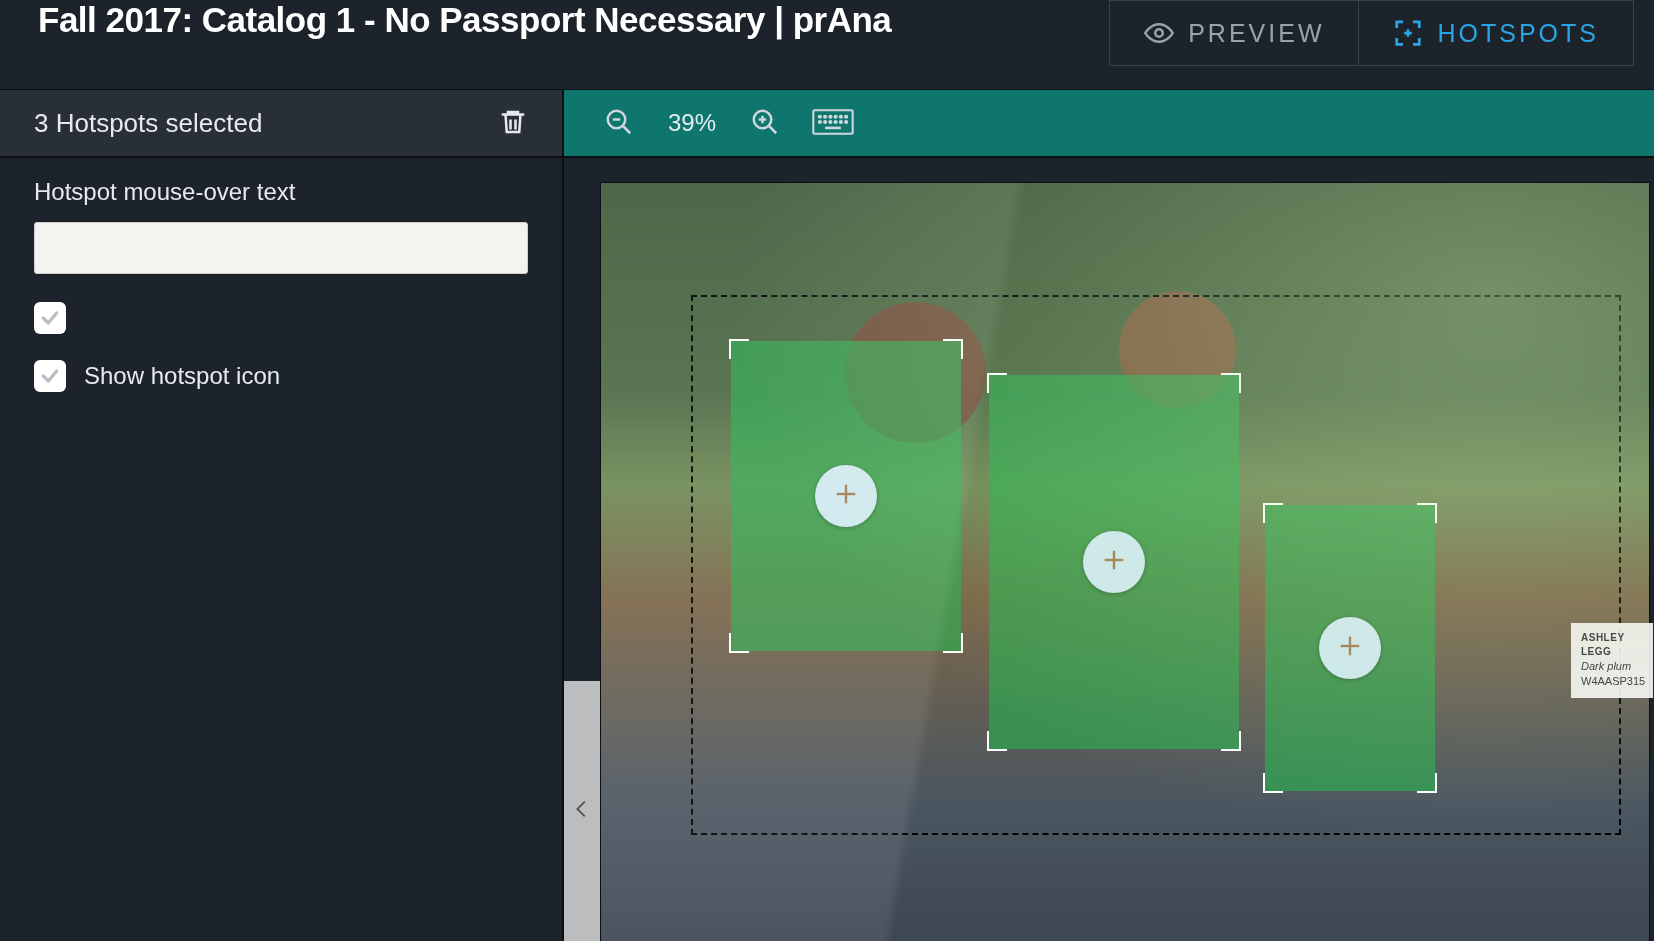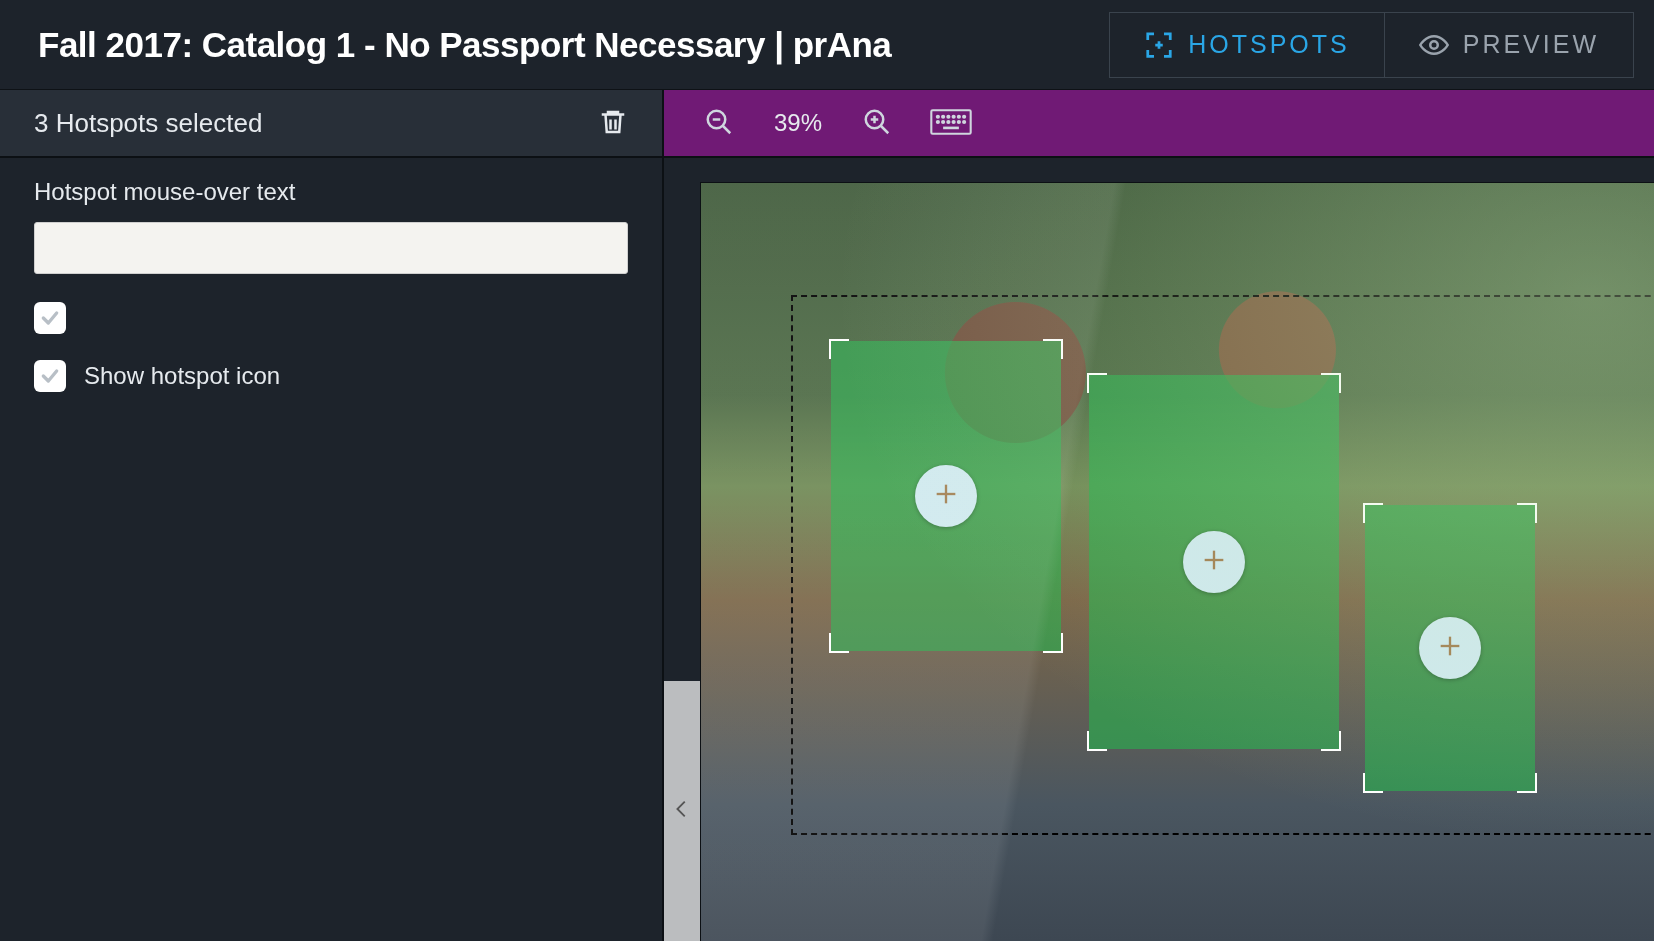--- a/index.html
+++ b/index.html
@@ -8,21 +8,20 @@
     height: 941px;
     font-family: -apple-system, "Helvetica Neue", Arial, sans-serif;
     background: #1d232b;
     color: #e6eaee;
     overflow: hidden;
   }
 
   
   .header {
     display: flex;
-    align-items: center;
     height: 90px;
     padding: 0 0 0 38px;
     background: #1d232b;
     border-bottom: 1px solid #0e1216;
   }
   .page-title {
     flex: 1;
     font-size: 35px;
     font-weight: 700;
     letter-spacing: -0.5px;
@@ -53,21 +52,21 @@
   .mode-btn svg { display: block; }
 
   
   .body {
     display: flex;
     height: calc(941px - 90px);
   }
 
   
   .sidebar {
-    width: 664px;
+    width: 564px;
     background: #1d232b;
     border-right: 2px solid #0c1014;
     display: flex;
     flex-direction: column;
   }
   .selection-bar {
     display: flex;
     align-items: center;
     height: 68px;
     padding: 0 28px 0 34px;
@@ -126,23 +125,23 @@
   .canvas-area {
     flex: 1;
     display: flex;
     flex-direction: column;
     background: #1d232b;
   }
   .canvas-toolbar {
     height: 68px;
     display: flex;
     align-items: center;
-    gap: 30px;
+    gap: 24px;
     padding: 0 36px;
-    background: #701a75;
+    background: #0f766e;
     border-bottom: 2px solid #0c1014;
   }
   .tool-btn {
     background: none; border: 0; cursor: pointer; color: #cfd6de;
     padding: 4px;
   }
   .zoom-level {
     font-size: 24px;
     color: #e6eaee;
     min-width: 60px;
@@ -242,37 +241,37 @@
   #hs2{left:388px;top:192px;width:250px;height:374px;}
   #hs3{left:664px;top:322px;width:170px;height:286px;}
 
 </style>
 </head>
 <body>
 
 <div class="header">
   <div class="page-title">Fall 2017: Catalog 1 - No Passport Necessary | prAna</div>
   <div class="mode-toggle">
+    <button class="mode-btn">
+      <span>
+        <svg width="30" height="30" viewBox="0 0 24 24" fill="none" stroke="#9aa3ad" stroke-width="2">
+          <path d="M1 12s4-7 11-7 11 7 11 7-4 7-11 7S1 12 1 12z"></path>
+            <circle cx="12" cy="12" r="3"></circle>
+        </svg>
+      </span>
+      <span>PREVIEW</span>
+    </button>
     <button class="mode-btn active">
       <span>
         <svg width="30" height="30" viewBox="0 0 24 24" fill="none" stroke="#2aa6e6" stroke-width="2.2">
           <path d="M3 8V3h5M21 8V3h-5M3 16v5h5M21 16v5h-5"></path>
           <path d="M12 9v6M9 12h6"></path>
         </svg>
       </span>
       <span>HOTSPOTS</span>
-    </button>
-    <button class="mode-btn">
-      <span>
-        <svg width="30" height="30" viewBox="0 0 24 24" fill="none" stroke="#9aa3ad" stroke-width="2">
-          <path d="M1 12s4-7 11-7 11 7 11 7-4 7-11 7S1 12 1 12z"></path>
-            <circle cx="12" cy="12" r="3"></circle>
-        </svg>
-      </span>
-      <span>PREVIEW</span>
     </button>
   </div>
 </div>
 
 <div class="body">
 
   <div class="sidebar">
     <div class="selection-bar">
       <div class="selection-text">3 Hotspots selected</div>
       <button class="trash-btn">

